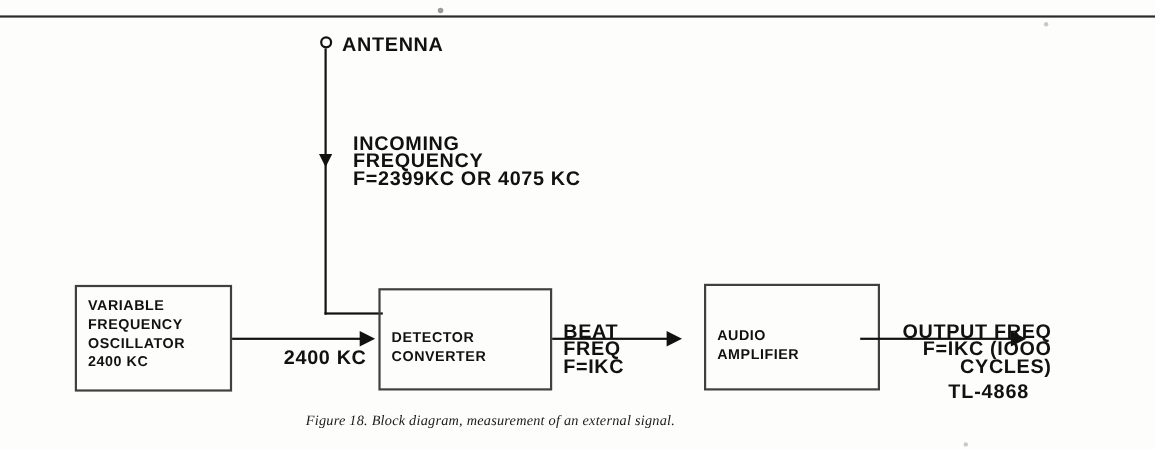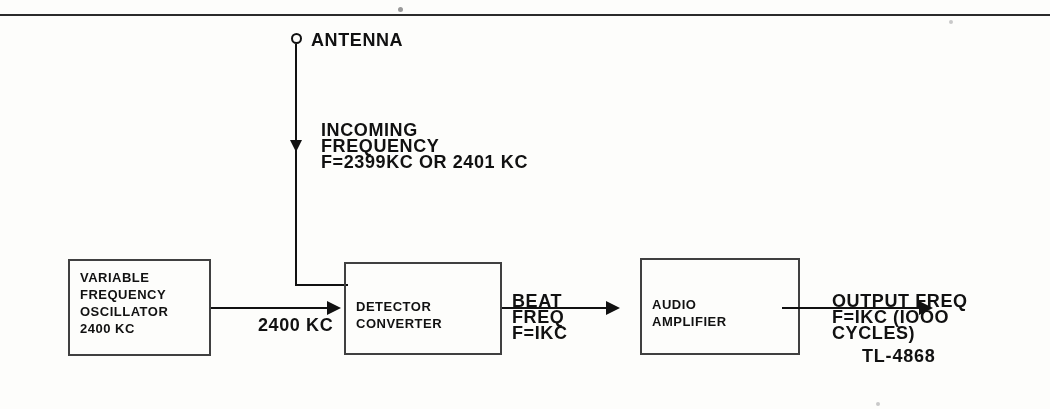--- a/index.html
+++ b/index.html
@@ -111,21 +111,21 @@
   <div class="circle" style="left:291px; top:33px;"></div>
   <div class="lbl" style="left:311px; top:32px;">ANTENNA</div>
 
   <div class="vline" style="left:295px; top:44px; height:242px;"></div>
   <div class="hline" style="left:295px; top:284px; width:53px;"></div>
 
   <div class="arrow-d" style="left:290px; top:140px;"></div>
 
   <div class="lbl" style="left:321px; top:122px;">INCOMING
 FREQUENCY
-F=2399KC  OR  2401 KC</div>
+F=2399KC  OR  4075 KC</div>
 
   <div class="box" style="left:68px; top:259px; width:143px; height:97px;">
     <span class="box-text">VARIABLE
 FREQUENCY
 OSCILLATOR
 2400 KC</span>
   </div>
 
   <div class="hline" style="left:211px; top:307px; width:119px;"></div>
   <div class="arrow-r" style="left:327px; top:301px;"></div>
@@ -141,19 +141,20 @@
   <div class="lbl" style="left:512px; top:293px; text-align:left; width:92px;">BEAT  FREQ
 F=IKC</div>
 
   <div class="box" style="left:622px; top:258px; width:160px; height:97px;margin-left:18px;">
     <span class="box-text" style="top:36px;">AUDIO
 AMPLIFIER</span>
   </div>
 
   <div class="hline" style="left:782px; top:307px; width:139px;"></div>
   <div class="arrow-r" style="left:919px; top:301px;"></div>
-  <div class="lbl" style="left:832px; top:293px; text-align:left; width:170px;">OUTPUT  FREQ
+  <div class="lbl" style="left:786px; top:293px; text-align:right; width:170px;">OUTPUT  FREQ
 F=IKC (IOOO CYCLES)</div>
 
   <div class="lbl" style="left:862px; top:348px; letter-spacing:0.8px;">TL-4868</div>
 
+  <div class="cap" style="left:278px; top:374px;">Figure 18.    Block diagram, measurement of an external signal.</div>
 
 </div>
 
 </body></html>

